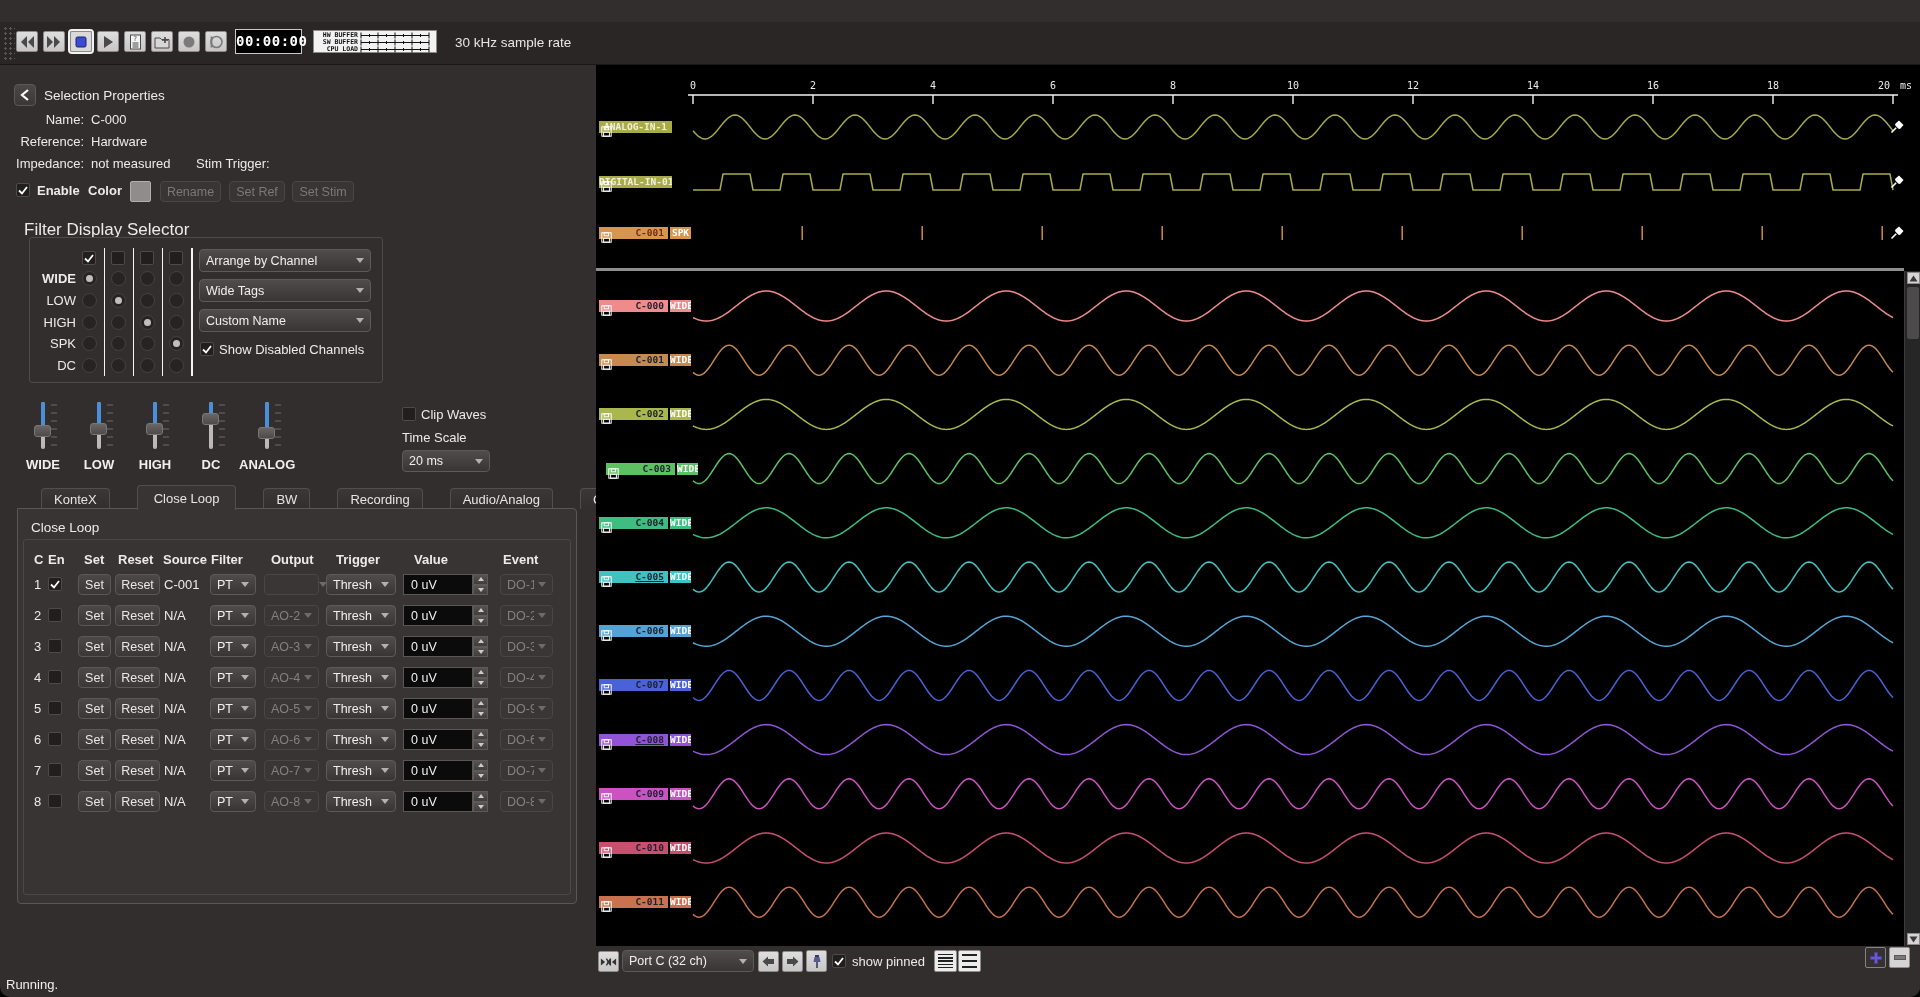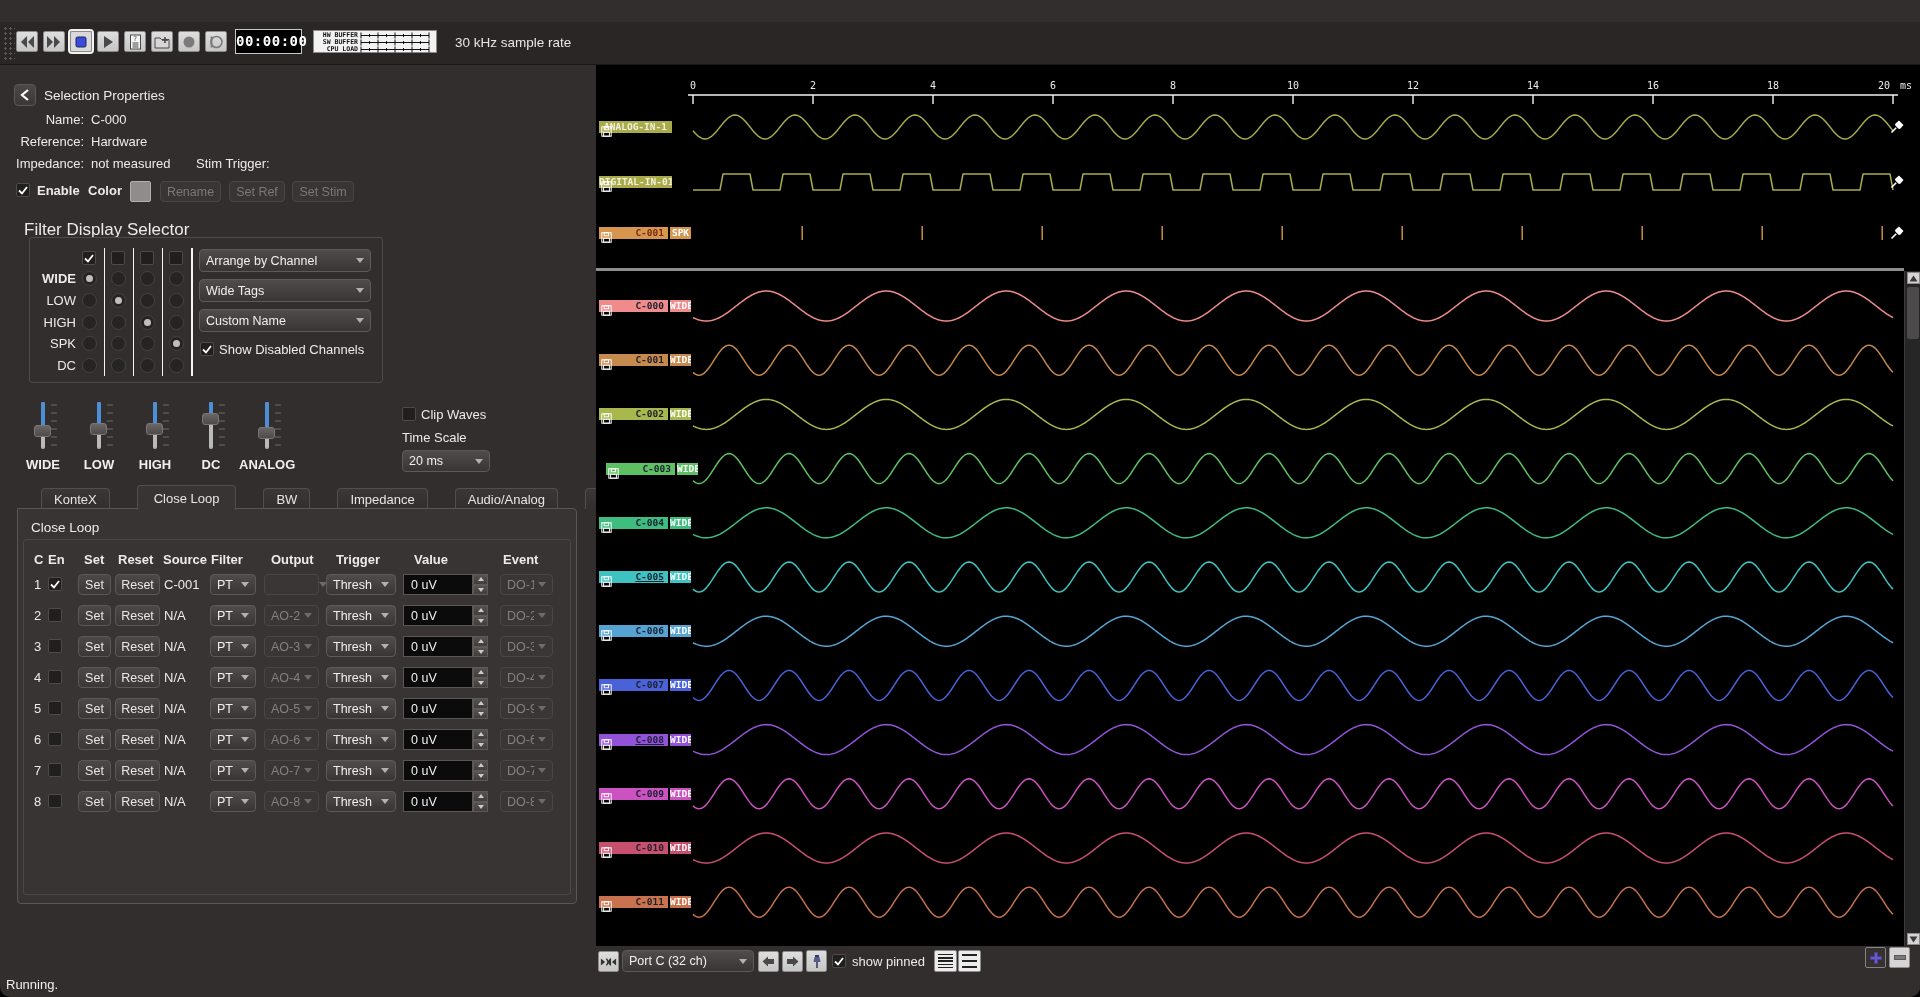--- a/index.html
+++ b/index.html
@@ -342,21 +342,21 @@
   <div class="abs label13" style="left:402px;top:430px;">Time Scale</div>
   <div class="abs dd" style="left:402px;top:450px;width:88px;height:22px;">
     <span class="ddtext">20 ms</span>
       <span class="arr"></span>
   </div>
 
   <div class="tabbar abs" id="tabbar">
       <div class="tab">KonteX</div>
       <div class="tab active">Close Loop</div>
       <div class="tab">BW</div>
-      <div class="tab">Impedance</div>
+      <div class="tab">Recording</div>
       <div class="tab">Audio/Analog</div>
       <div class="tab">Config</div>
       <div class="tab">Trigger</div>
     </div>
   <div class="abs tabpanel">
     <div class="abs label13" style="left:13px;top:11px;font-size:13.5px;">Close Loop</div>
     <div class="clgroup abs" id="cl-table">
         <div class="clcell clhead" style="left: 10px; top: 12px;">C</div>
         <div class="clcell clhead" style="left: 24px; top: 12px;">En</div>
         <div class="clcell clhead" style="left: 60px; top: 12px;">Set</div>

